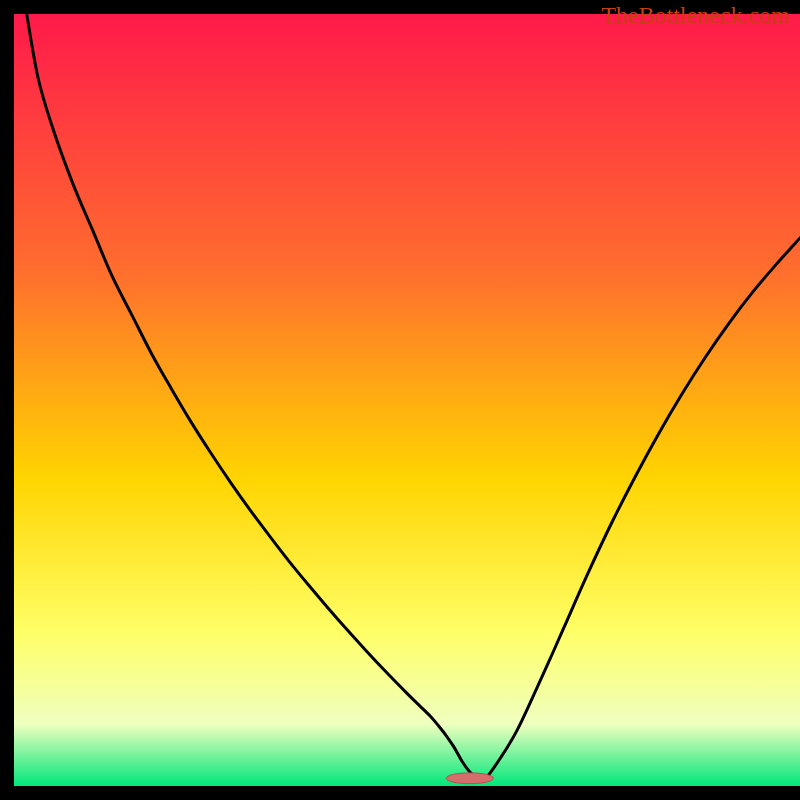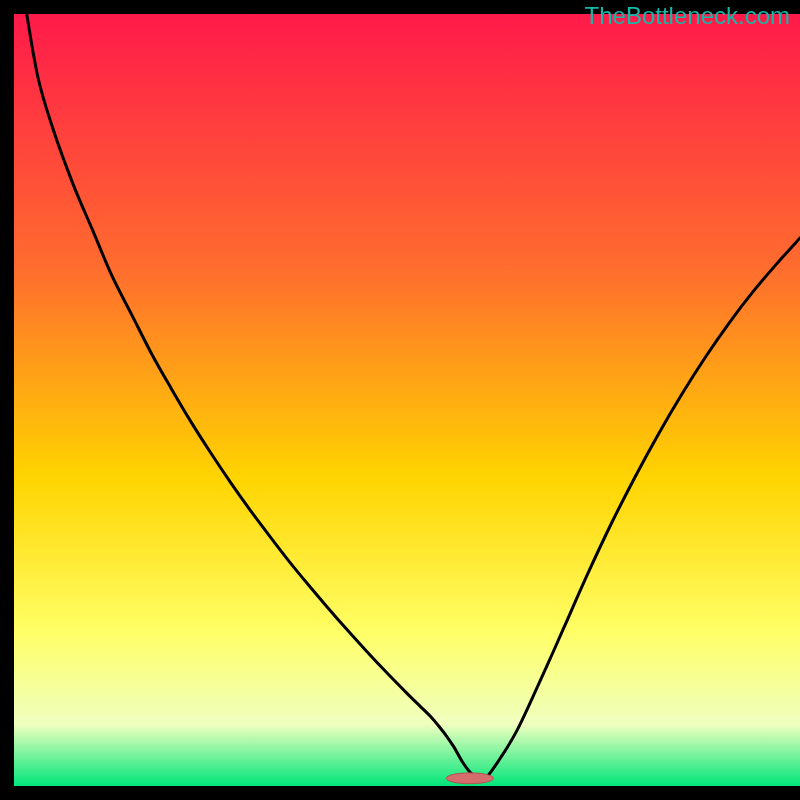--- a/index.html
+++ b/index.html
@@ -19,22 +19,22 @@
     position: absolute;
     left: 0;
     top: 0;
     width: 800px;
     height: 800px;
   }
   .watermark {
     position: absolute;
     top: 2px;
     right: 10px;
-    color: #14b8a6;
-    font-family: Liberation Sans, sans-serif;
+    color: #c2410c;
+    font-family: Liberation Serif, serif;
     font-size: 24px;
     font-weight: 400;
     letter-spacing: 0px;
     user-select: none;
     pointer-events: none;
   }
 </style>
 </head>
 <body>
 

